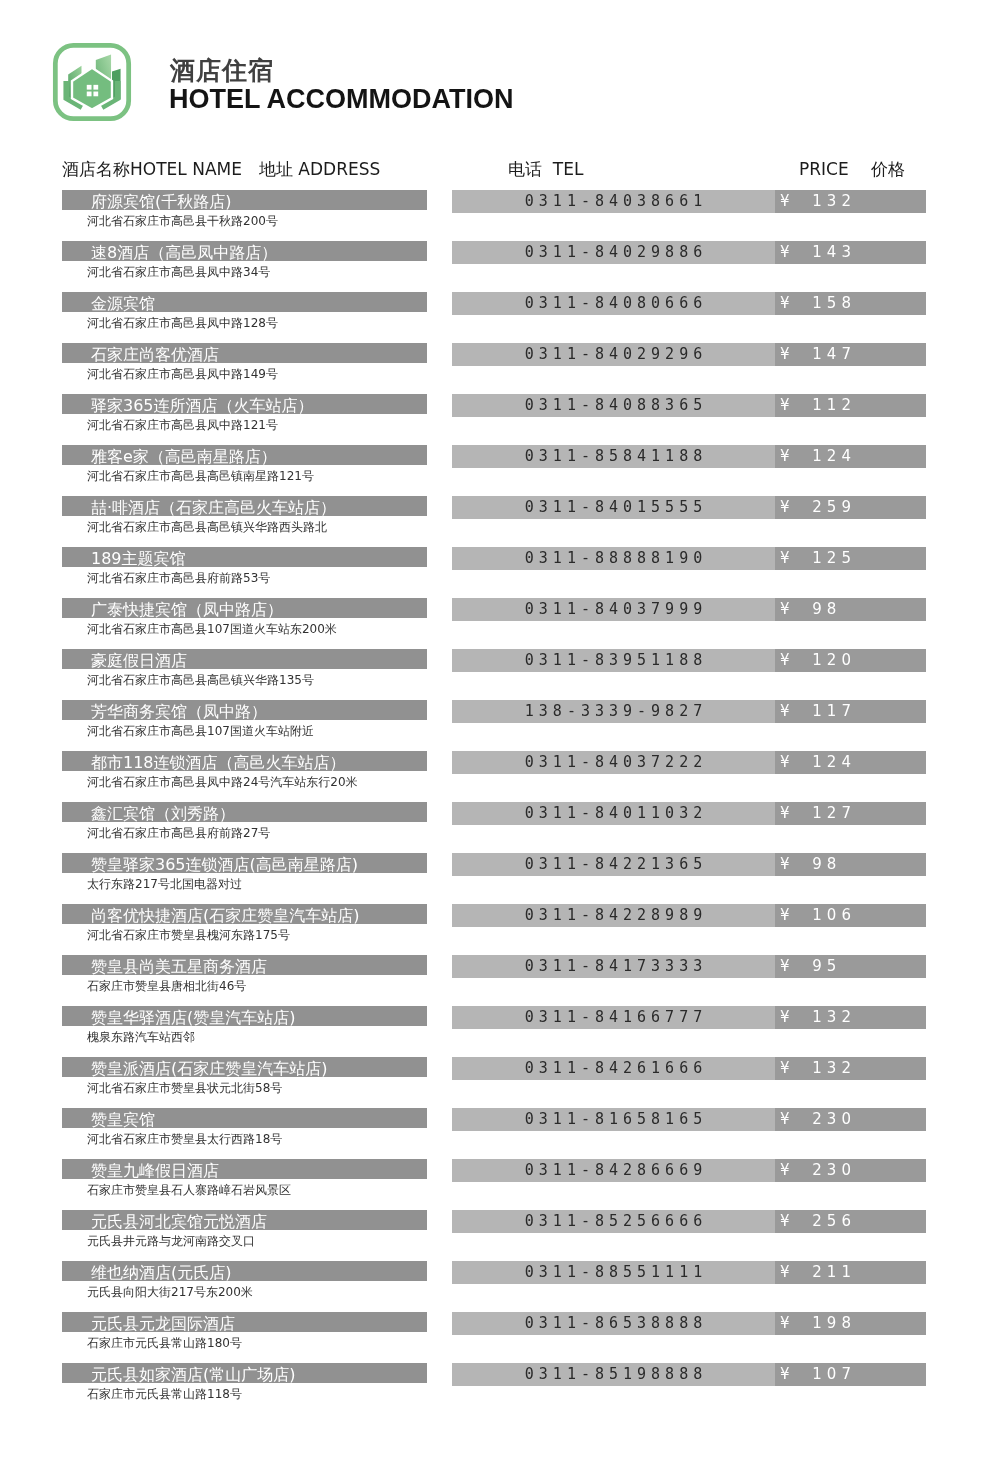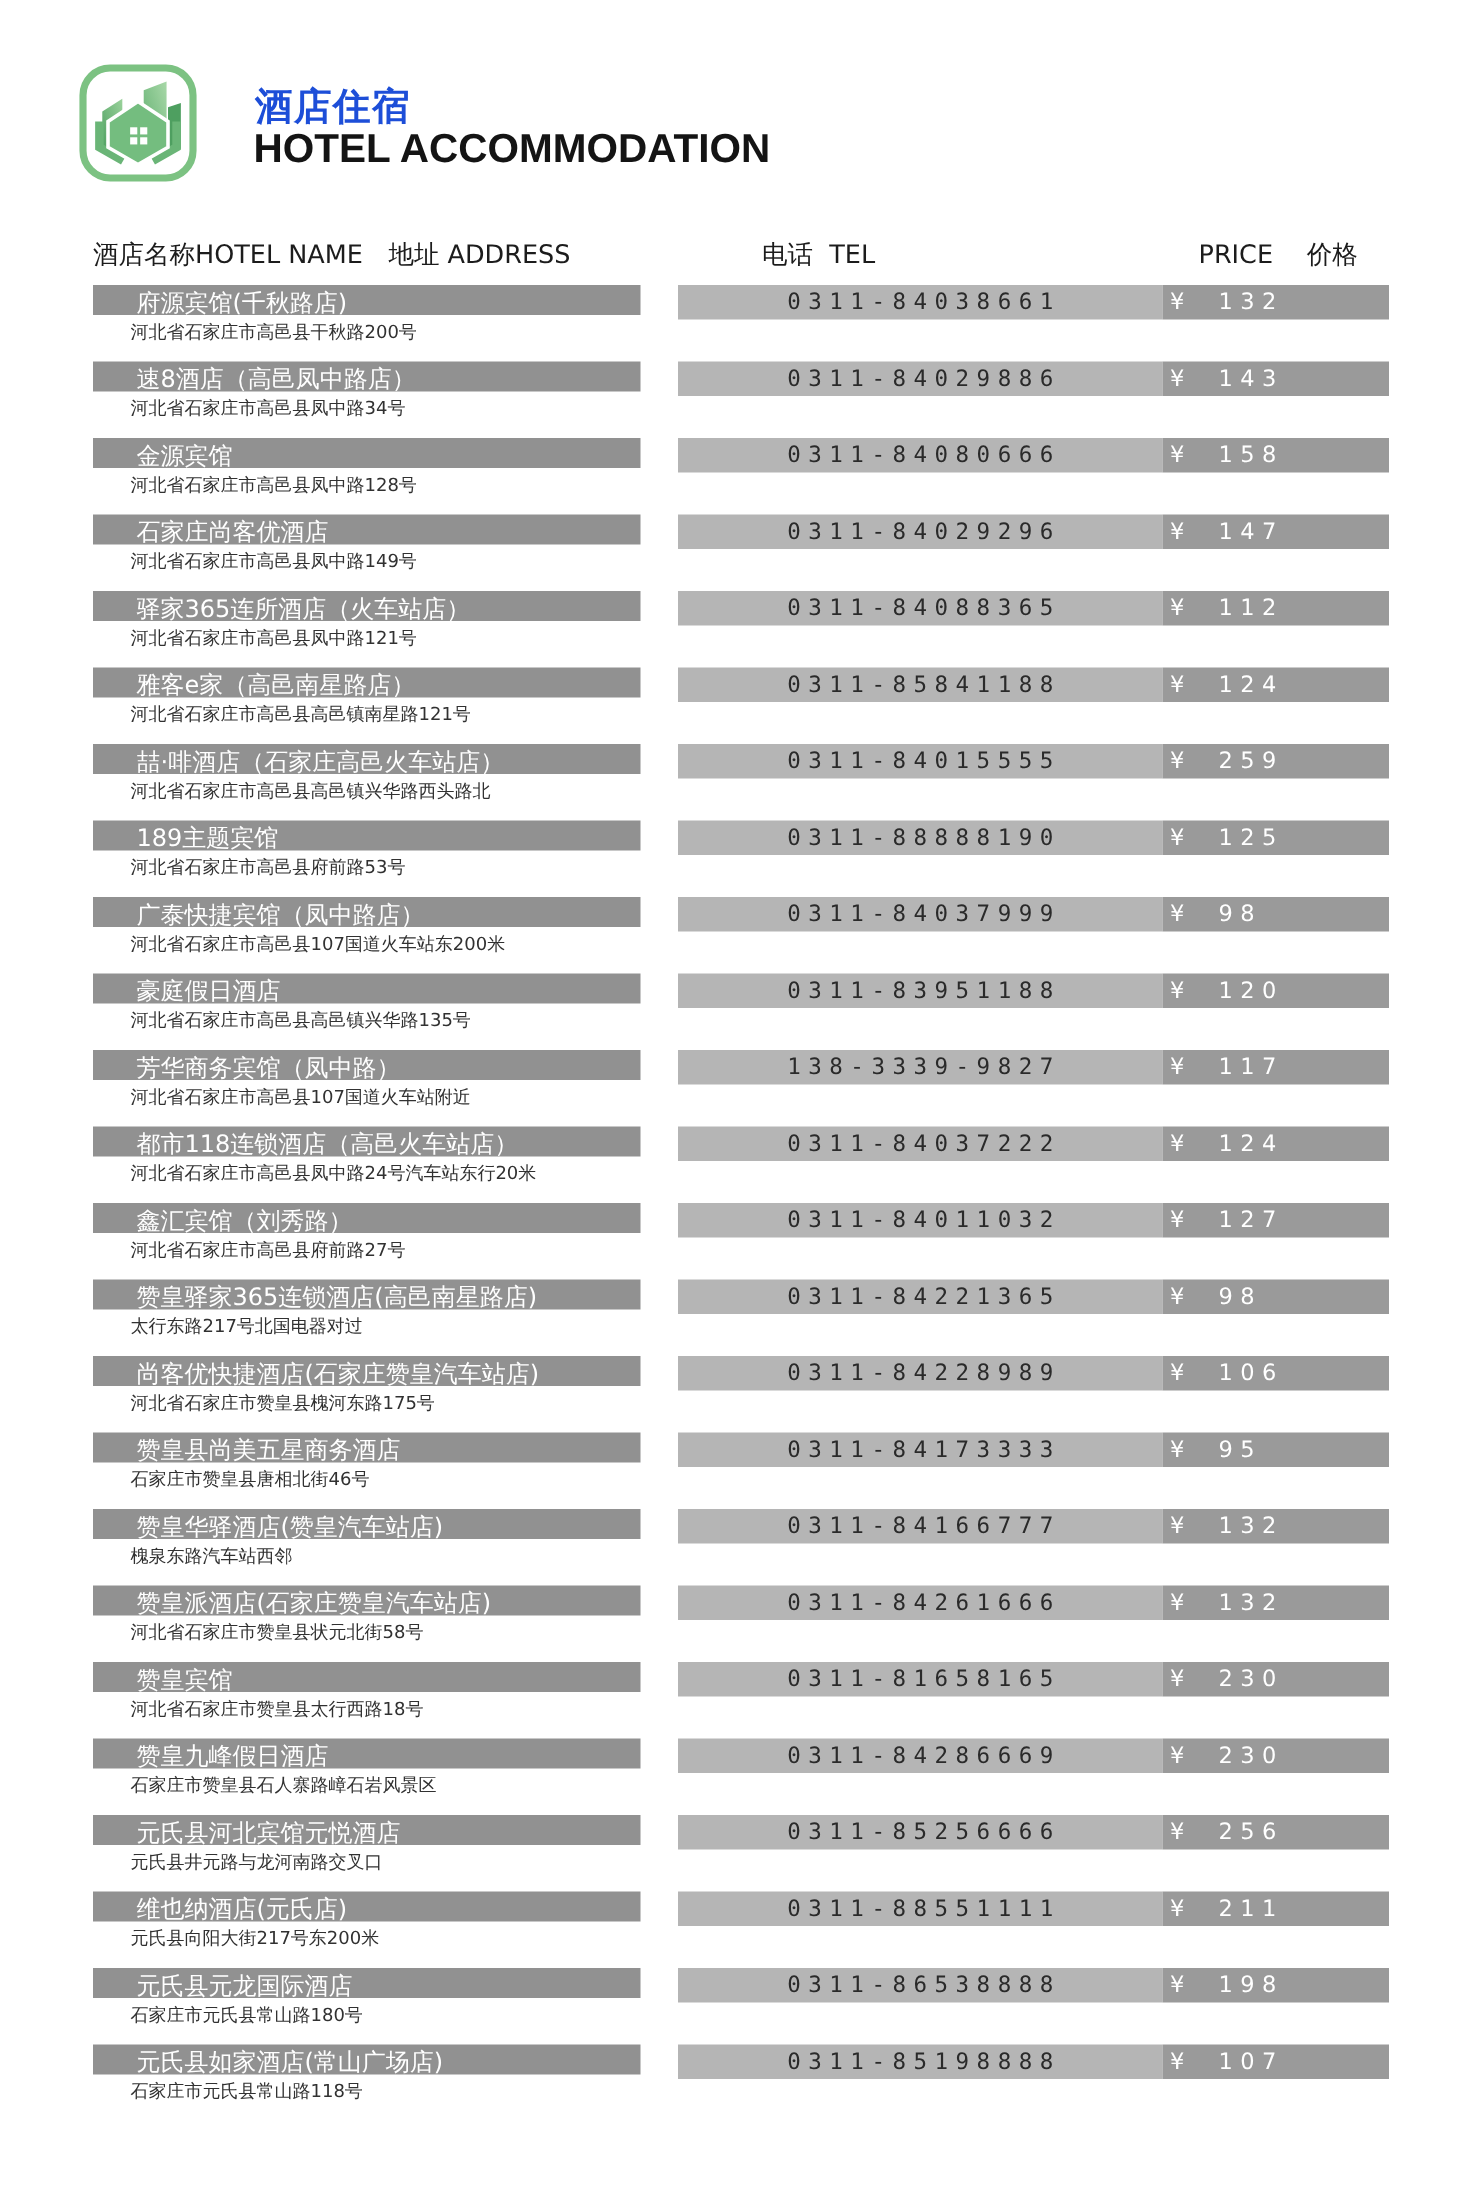--- a/index.html
+++ b/index.html
@@ -11,21 +11,21 @@
     overflow:hidden;
   }
 
   
   .logo {
     position:absolute; left:52px; top:42px;
     width:80px; height:80px;
   }
   .title-cn {
     position:absolute; left:170px; top:54px;
-    font-size:25px; font-weight:bold; color:#1d4ed8;
+    font-size:25px; font-weight:bold; color:#404040;
     letter-spacing:1px;
   }
   .title-en {
     position:absolute; left:169px; top:84px;
     font-size:27px; font-weight:bold; color:#141414;
     font-family:"Liberation Sans","DejaVu Sans",sans-serif;
     letter-spacing:0px; white-space:nowrap;
   }
 
   

